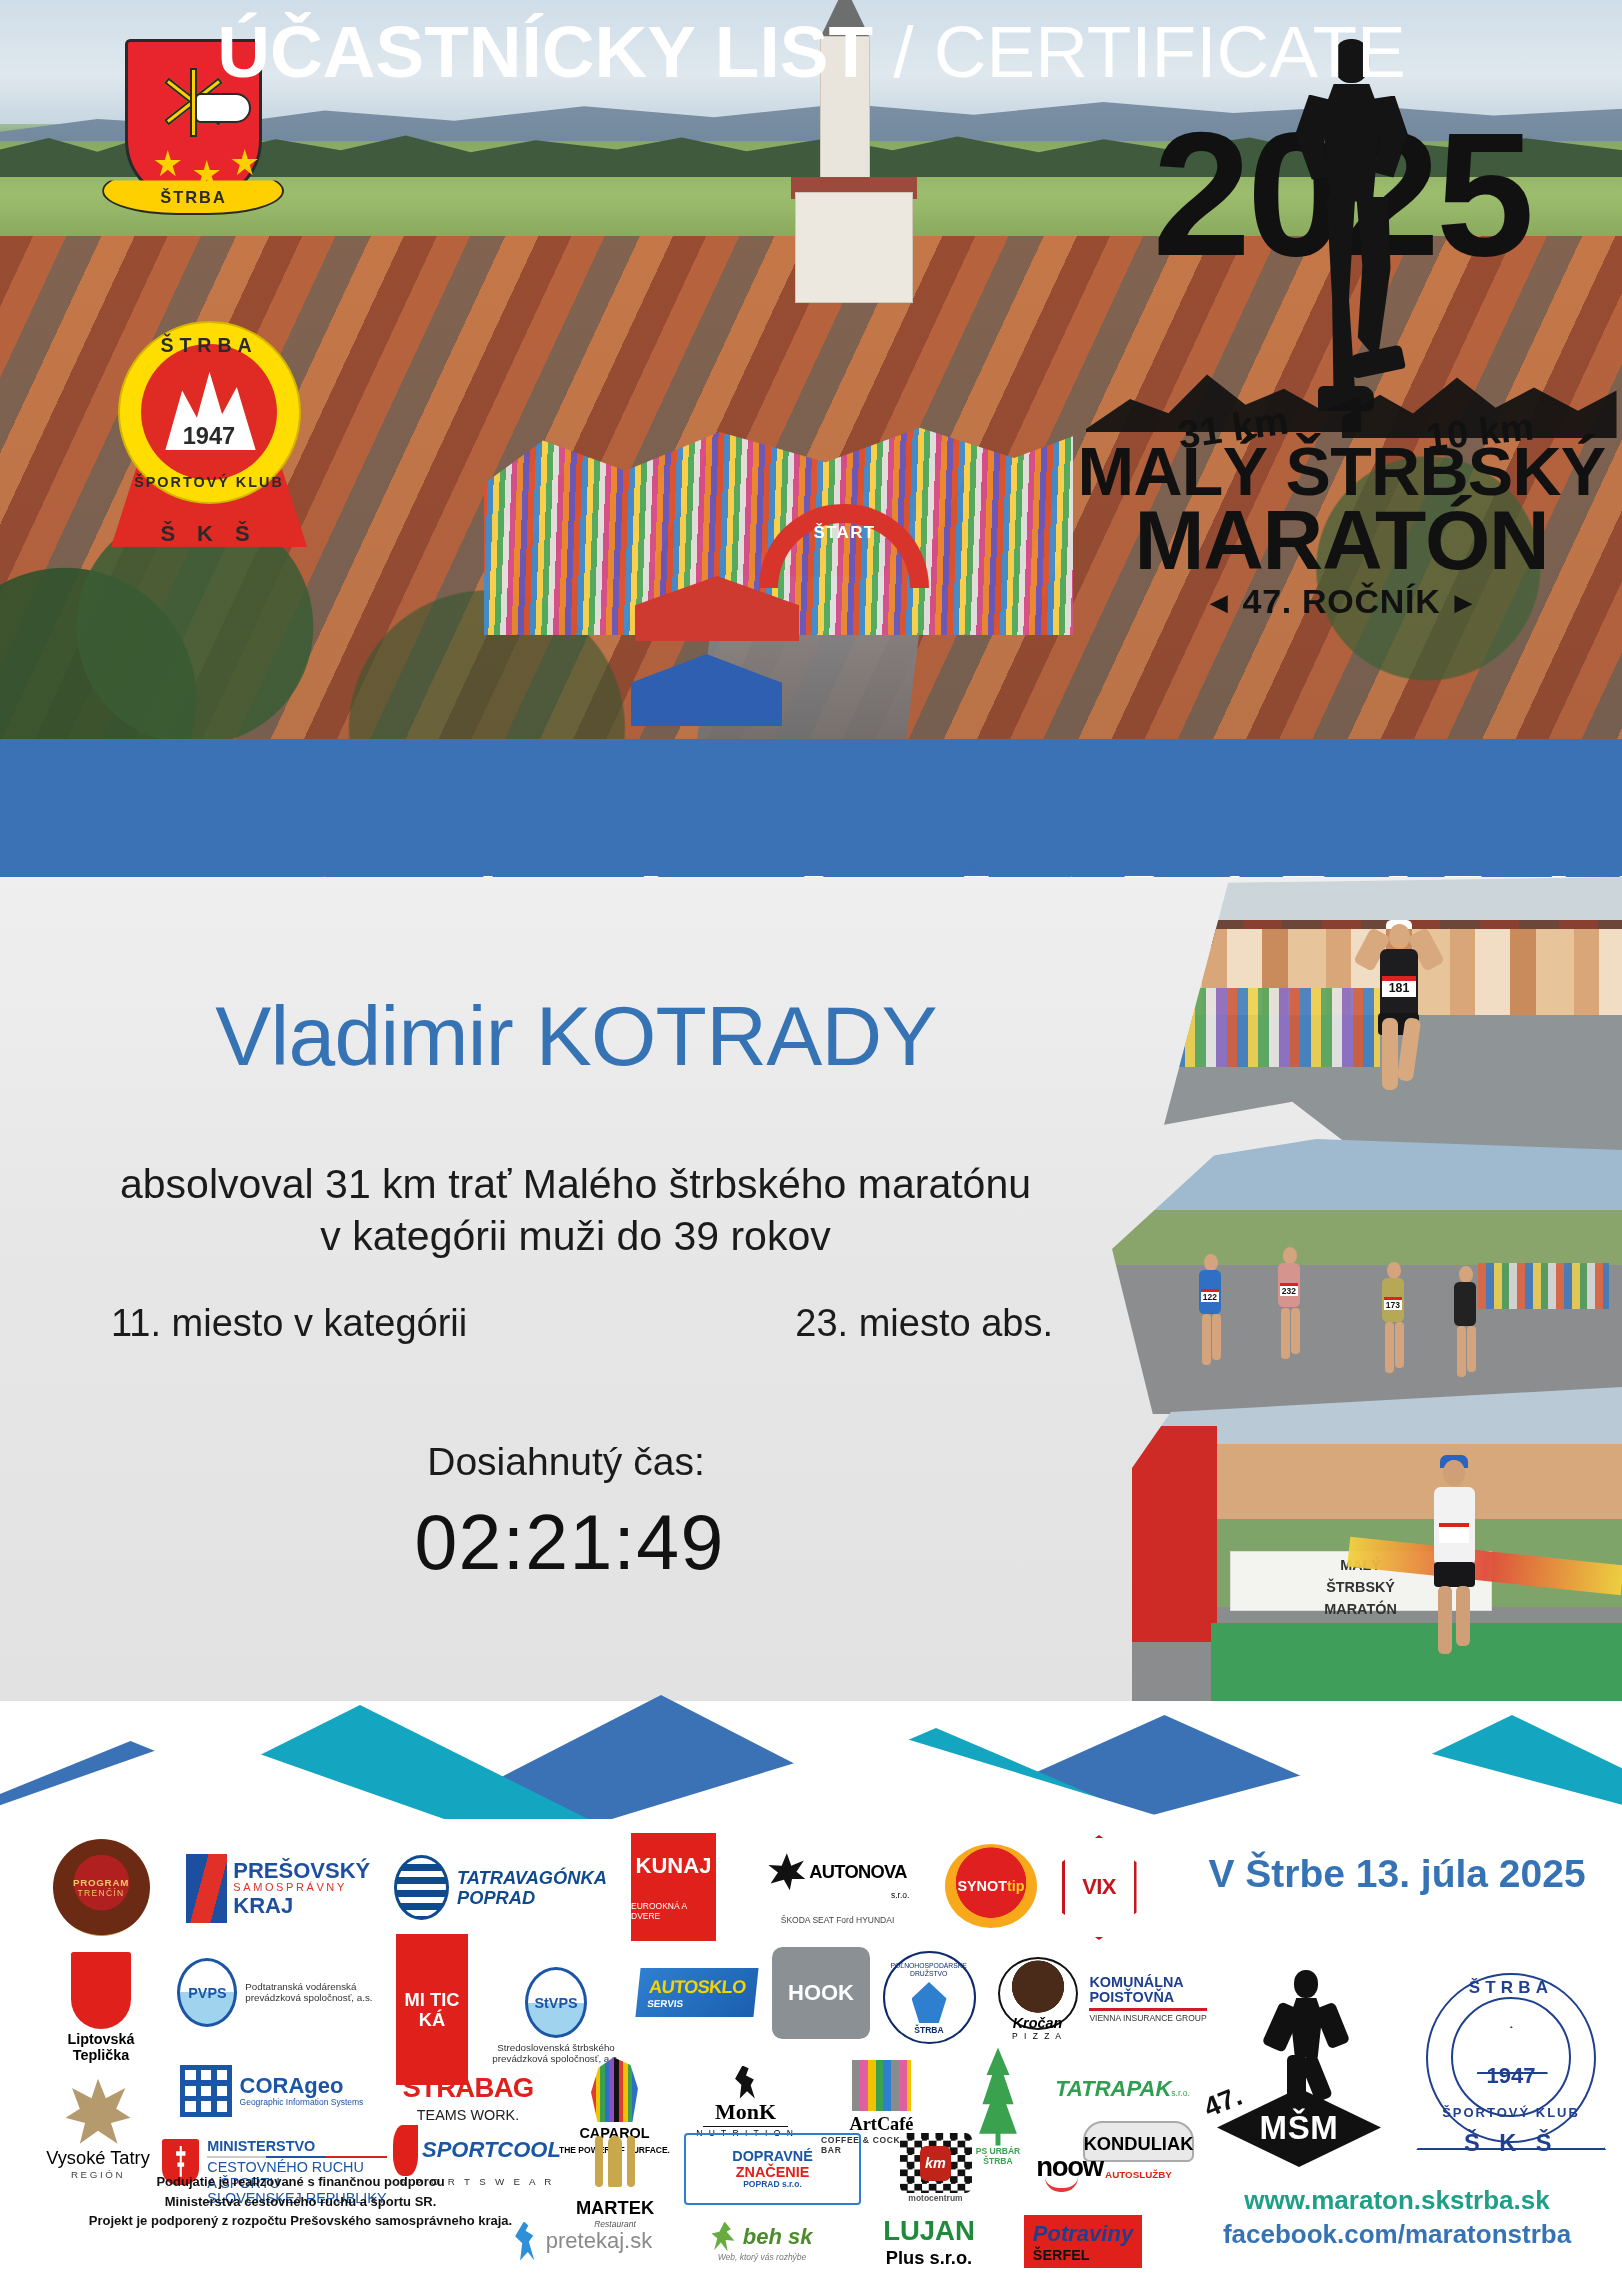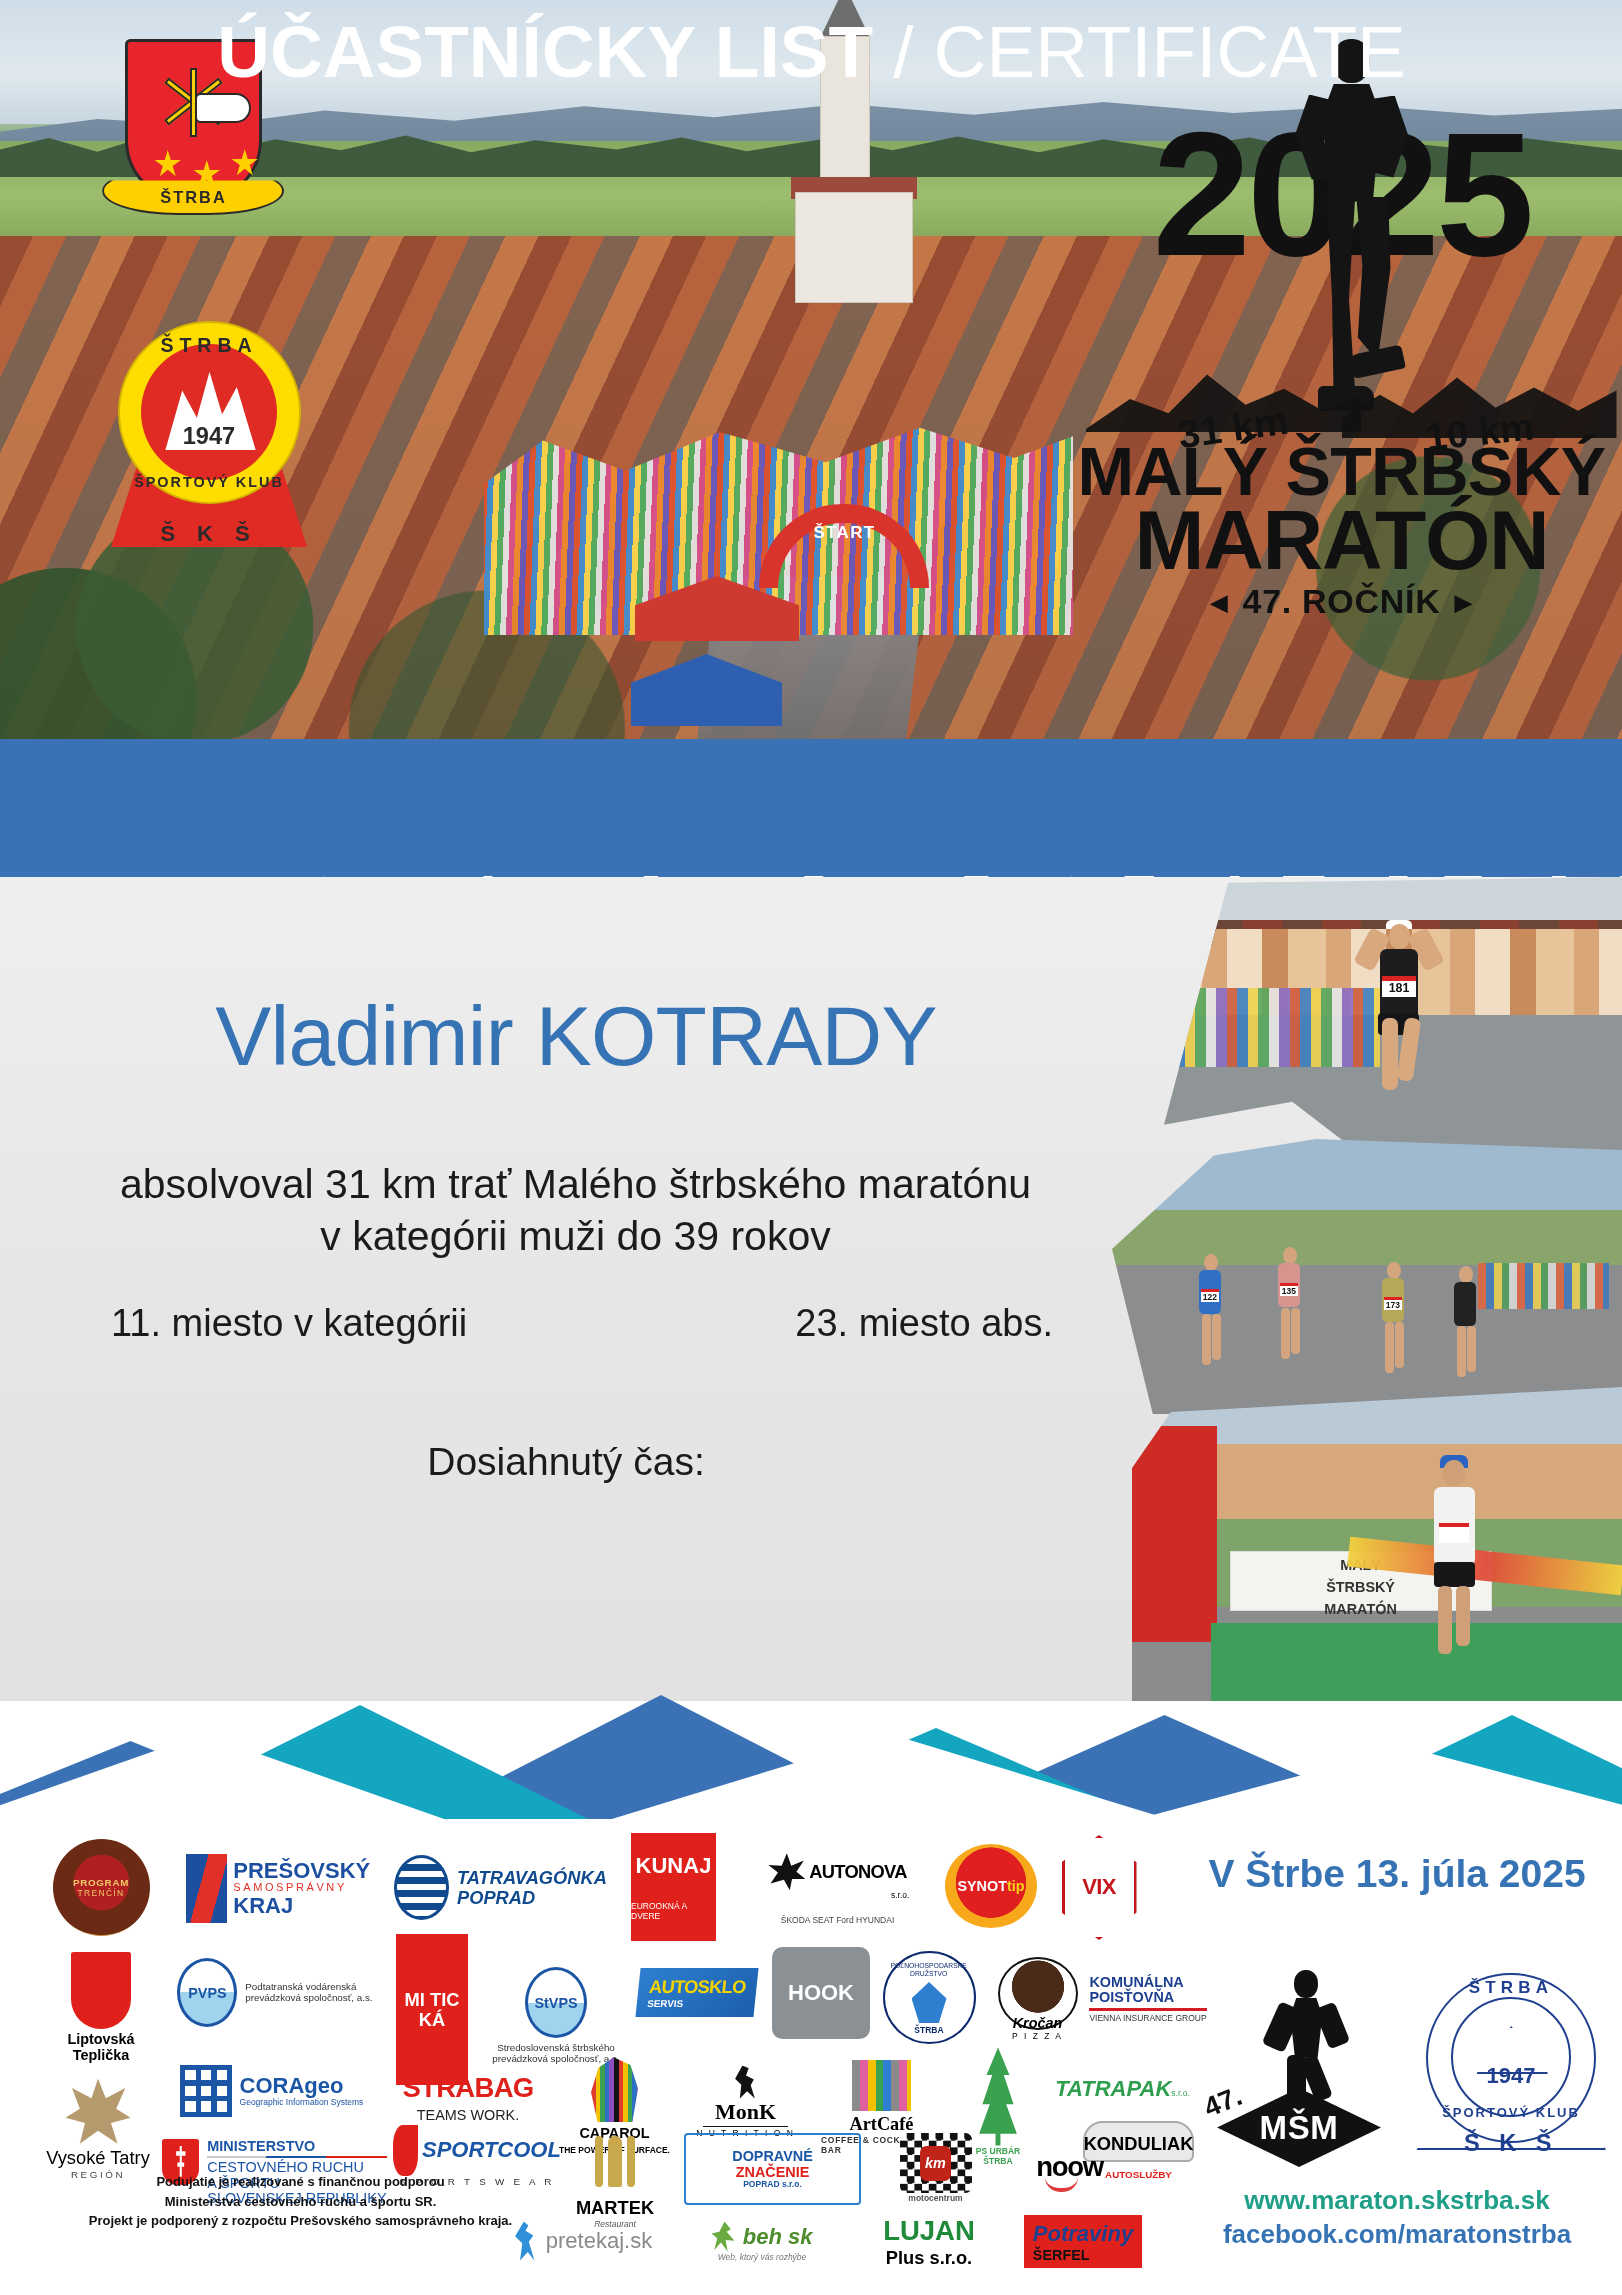--- a/index.html
+++ b/index.html
@@ -400,20 +400,21 @@
     <div>absolvoval 31 km trať Malého štrbského maratónu</div>
     <div>v kategórii muži do 39 rokov</div>
   </div>
 
   <div class="places">
     <div>11. miesto v kategórii</div>
     <div>23. miesto abs.</div>
   </div>
 
   <div class="timelabel">Dosiahnutý čas:</div>
+  <div class="timevalue">02:21:49</div>
 
   <div class="collage">
     <div class="ph ph1">
       <div class="roofline"></div>
         <div class="houses"></div>
       <div class="crowd2"></div>
       <div class="runner">
         <div class="armL"></div>
           <div class="armR"></div>
         <div class="cap"></div>
@@ -432,21 +433,21 @@
         <div class="rn" style="left:0px; top:13px;">
           <div class="h"></div>
             <div class="t" style="background:#2f6fc4;"></div>
           <div class="bb">122</div>
           <div class="l1"></div>
             <div class="l2"></div>
         </div>
         <div class="rn" style="left:79px; top:6.5px;">
           <div class="h"></div>
             <div class="t" style="background:#d6948f;"></div>
-          <div class="bb">135</div>
+          <div class="bb">232</div>
           <div class="l1"></div>
             <div class="l2"></div>
         </div>
         <div class="rn" style="left:183px; top:21px;">
           <div class="h"></div>
             <div class="t" style="background:#b5a957;"></div>
           <div class="bb">173</div>
           <div class="l1"></div>
             <div class="l2"></div>
         </div>

